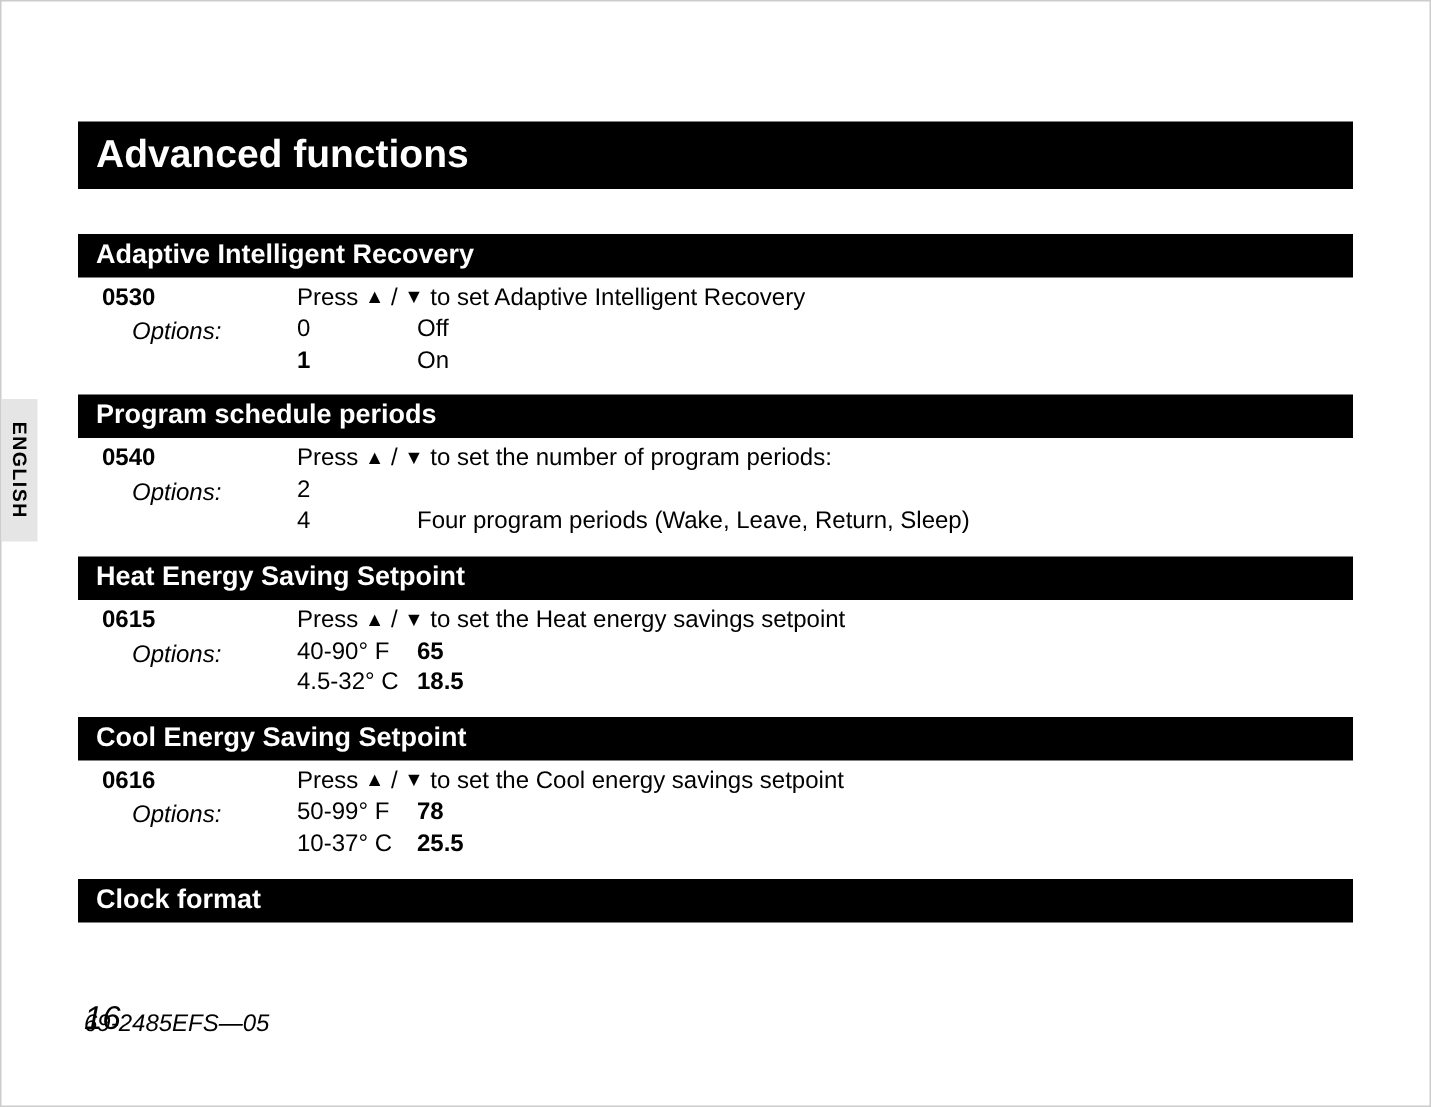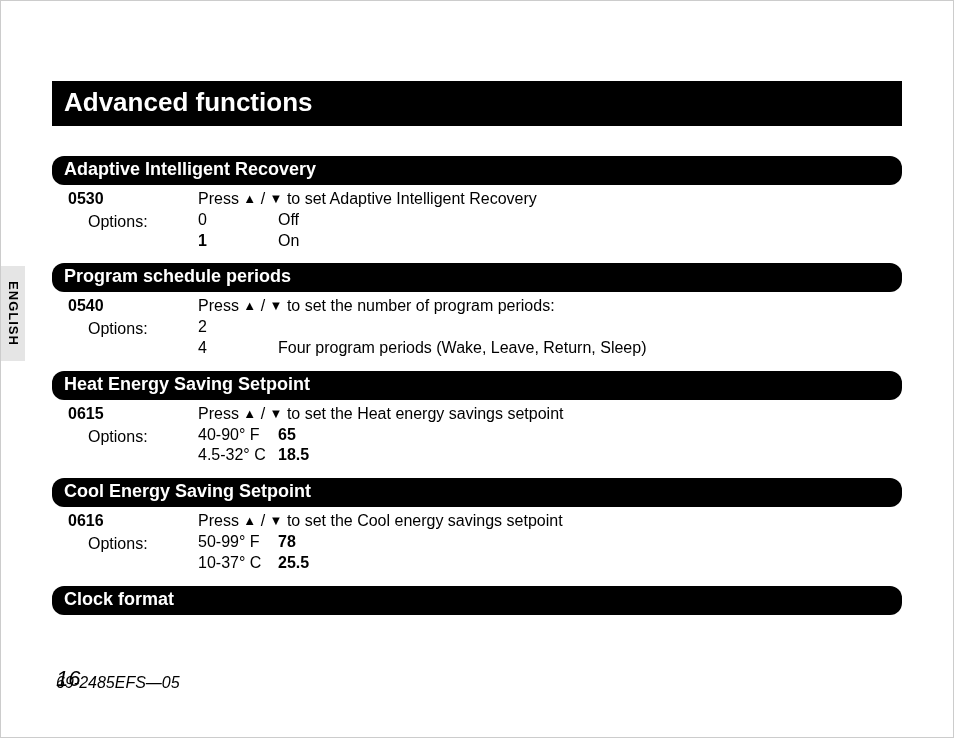--- a/index.html
+++ b/index.html
@@ -42,30 +42,29 @@
     font-weight: bold;
   }
   .section-bar {
     background: #000;
     color: #fff;
     padding: 3px 12px 5px 12px;
     font-size: 18px;
     font-weight: bold;
     margin-left: -4px;
     margin-right: -4px;
-    border-radius: 12px;
   }
   .section-body {
     padding: 4px 0 12px 12px;
     font-size: 16px;
     line-height: 1.3;
   }
   .row { display: flex; flex-direction: row; }
   .col-code   { width: 130px; font-weight: bold; }
-  .col-code .opts { font-weight: normal; display: block; padding-left: 20px; padding-top: 2px; }
+  .col-code .opts { font-weight: normal; display: block; padding-left: 20px; padding-top: 2px; font-style: italic; }
   .col-desc   { flex: 1; }
   .opt-line { display: flex; }
   .opt-key  { width: 80px; }
   .bold { font-weight: bold; }
   .footer {
     position: absolute;
     bottom: 45px;
     left: 55px;
     right: 55px;
     height: 22px;

